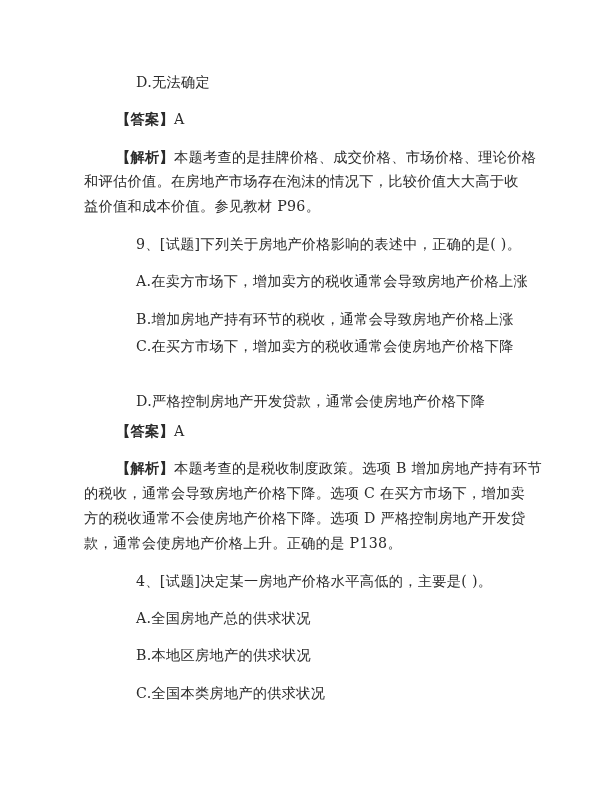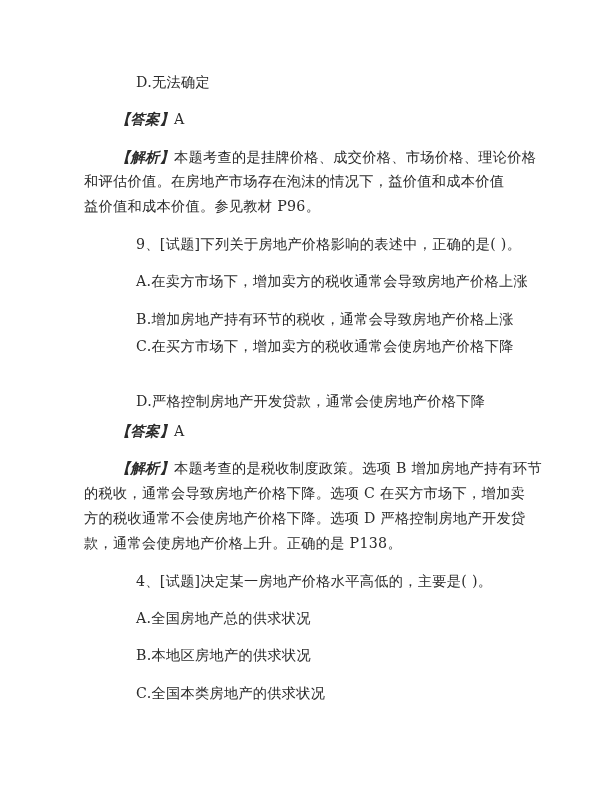--- a/index.html
+++ b/index.html
@@ -2,36 +2,36 @@
 <html><head>
   <meta charset="utf-8">
   <style>
     html, body { margin: 0; padding: 0; background: #ffffff; }
     body { width: 612px; height: 792px; position: relative; overflow: hidden;
       font-family: "DejaVu Serif", "Liberation Serif", serif; color: #2b2b2b; }
     .line { position: absolute; left: 0; white-space: nowrap; font-size: 14.2px; line-height: 20px; letter-spacing: 0.3px; }
     .ind1 { left: 112px; margin-left: 24px; }
     .ind2 { left: 116px; }
     .para { left: 84px; }
-    .bold { font-weight: bold; font-style: italic; }
+    .bold { font-weight: bold; }
   </style>
 </head>
 <body>
 
 <div>
   <div class="line ind1" style="top:72px">D.无法确定</div>
 
   <div class="line ind2" style="top:109px">
     <span class="bold">【答案】</span><span>A</span>
   </div>
 
   <div class="line ind2" style="top:147px">
     <span class="bold">【解析】</span><span>本题考查的是挂牌价格、成交价格、市场价格、理论价格</span>
   </div>
-  <div class="line para" style="top:171px">和评估价值。在房地产市场存在泡沫的情况下，益价值和成本价值</div>
+  <div class="line para" style="top:171px">和评估价值。在房地产市场存在泡沫的情况下，比较价值大大高于收</div>
   <div class="line para" style="top:196px">益价值和成本价值。参见教材 P96。</div>
 
   <div class="line ind1" style="top:234px">9、[试题]下列关于房地产价格影响的表述中，正确的是(   )。</div>
   <div class="line ind1" style="top:271px">A.在卖方市场下，增加卖方的税收通常会导致房地产价格上涨</div>
   <div class="line ind1" style="top:309px">B.增加房地产持有环节的税收，通常会导致房地产价格上涨</div>
   <div class="line ind1" style="top:336px">C.在买方市场下，增加卖方的税收通常会使房地产价格下降</div>
   <div class="line ind1" style="top:391px">D.严格控制房地产开发贷款，通常会使房地产价格下降</div>
 
   <div class="line ind2" style="top:421px">
     <span class="bold">【答案】</span><span>A</span>

